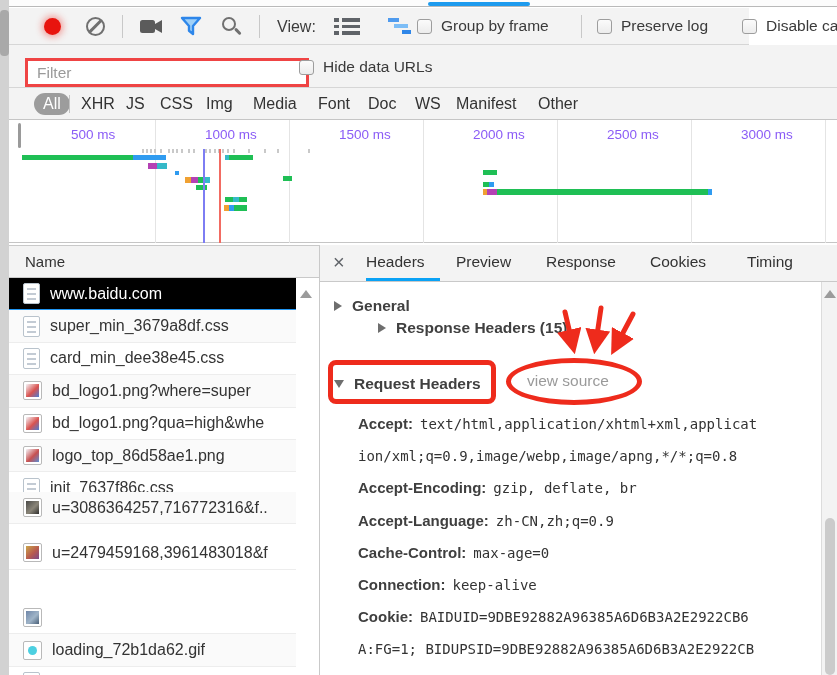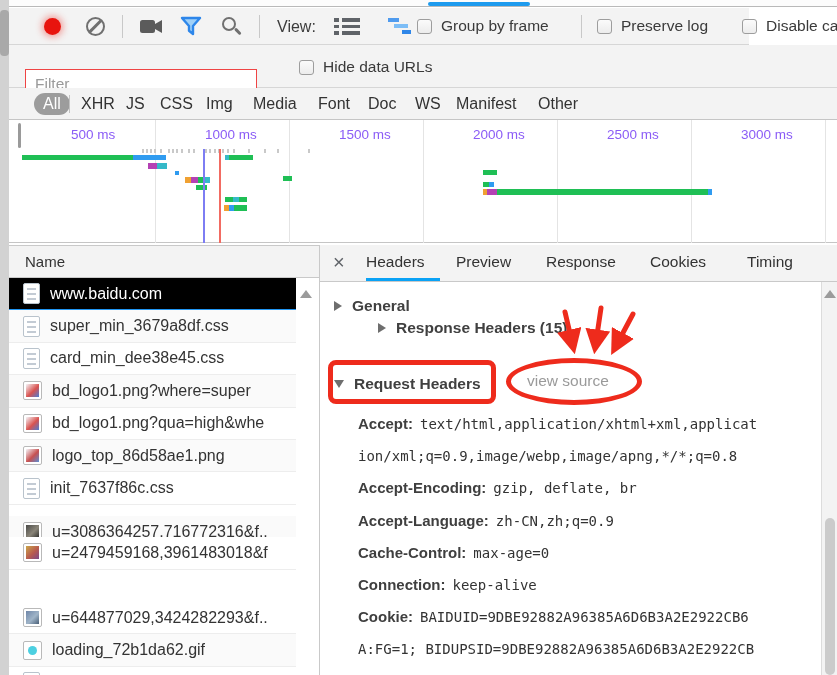--- a/index.html
+++ b/index.html
@@ -34,21 +34,21 @@
   .ic-wf { left:378px; top:10px; width:27px; height:16px; }
   .ic-wf .b1 { position:absolute; left:1px; top:0; width:11px; height:3.5px; background:#4f9bee; }
   .ic-wf .b2 { position:absolute; left:7px; top:6px; width:14px; height:3.5px; background:#7cbdf6; }
   .ic-wf .b3 { position:absolute; left:15px; top:12px; width:9px; height:3.5px; background:#2f86e8; }
   .tb-check { display:flex; align-items:center; gap:9px; font-size:15.5px; color:#3a3a3a; white-space:nowrap; }
   .cbx { display:inline-block; width:15px; height:15px; border:1px solid #9d9d9d; border-radius:3px;
          background:linear-gradient(#fbfbfb,#ececec); flex:0 0 auto; }
 
   
   #filter-row { left:9px; top:45px; width:828px; height:43px; background:#f3f3f3; border-bottom:1px solid #d6d6d6; }
-  #filter-input { position:absolute; left:16px; top:24px; width:232px; height:29px; border:1px solid #ef4444;
+  #filter-input { position:absolute; left:16px; top:13px; width:284px; height:29px; border:3px solid #ef4444;
                   background:#fff; font-size:15.5px; color:#333; padding:0 9px; outline:none;
                   font-family:"Liberation Sans", sans-serif; }
   #filter-input::placeholder { color:#9a9a9a; }
   #hide-data-urls { position:absolute; left:290px; top:13px; }
 
   
   #filter-tabs { left:9px; top:88px; width:828px; height:32px; background:#f3f3f3; border-bottom:1px solid #c5c5c5; }
   .ftab { position:absolute; top:5px; height:22px; line-height:22px; font-size:16px; color:#333; cursor:default; }
   .ftab.active { background:#9c9c9c; color:#fff; border-radius:12px; padding:0 9px; }
   .ftab-divider { position:absolute; top:7px; width:1px; height:18px; background:#c2c2c2; }
@@ -281,37 +281,36 @@
       <div class="req-row alt" style="top: 162px;">
         <div class="ic-thumb">
           <div class="fill" style="background: linear-gradient(135deg, rgb(244, 246, 250), rgb(199, 80, 80) 55%, rgb(90, 143, 214));"></div>
         </div>
         <span>logo_top_86d58ae1.png</span>
       </div>
       <div class="req-row" style="top: 194.4px;">
         <div class="ic-doc"></div>
         <span>init_7637f86c.css</span>
       </div>
-      <div class="req-row alt" style="top: 238px;">
+      <div class="req-row alt" style="top: 214px;">
         <div class="ic-thumb">
           <div class="fill" style="background: linear-gradient(135deg, rgb(74, 74, 72), rgb(138, 133, 120) 55%, rgb(47, 47, 45));"></div>
         </div>
         <span>u=3086364257,716772316&amp;f..</span>
       </div>
       <div class="req-row" style="top: 259.2px;">
         <div class="ic-thumb">
           <div class="fill" style="background: linear-gradient(135deg, rgb(202, 166, 74), rgb(184, 90, 78) 55%, rgb(122, 74, 138));"></div>
         </div>
         <span>u=2479459168,3961483018&amp;f</span>
       </div>
       <div class="req-row" style="top: 324px;">
         <div class="ic-thumb">
           <div class="fill" style="background: linear-gradient(135deg, rgb(111, 134, 168), rgb(159, 180, 200) 55%, rgb(74, 96, 120));"></div>
         </div>
-        <span>u=644877029,3424282293&amp;f..</span>
       </div>
       <div class="req-row alt" style="top: 356.4px;">
         <div class="ic-thumb gif">
           <div class="fill" style="background: rgb(77, 208, 225);"></div>
         </div>
         <span>loading_72b1da62.gif</span>
       </div>
       <div class="req-row" style="top: 388.8px;">
         <div class="ic-doc"></div>
         <span></span>

